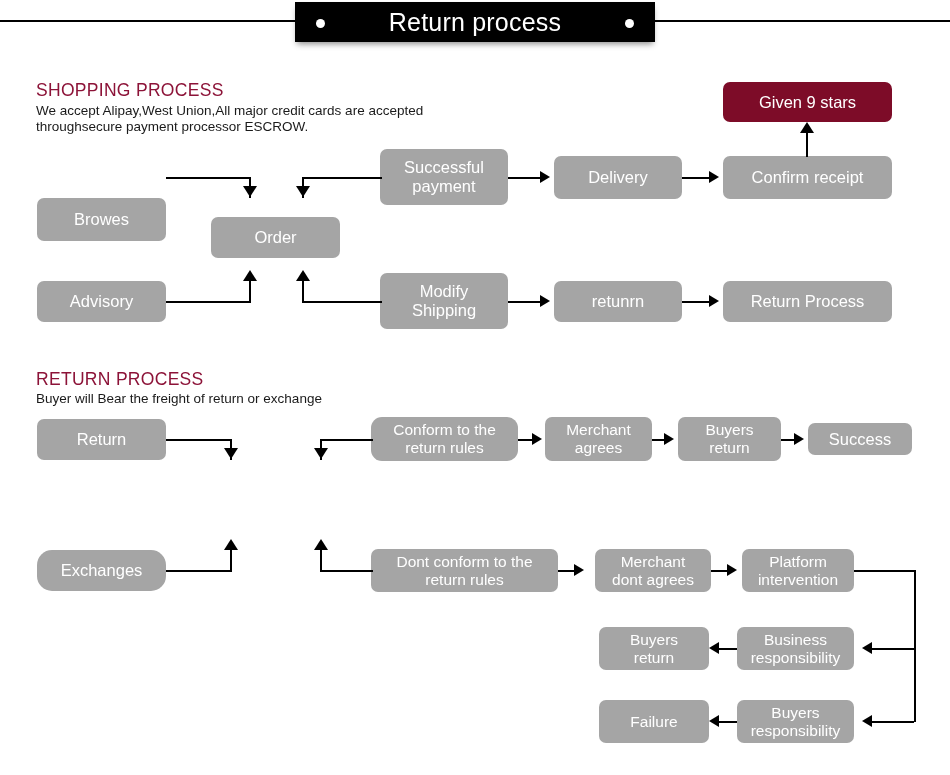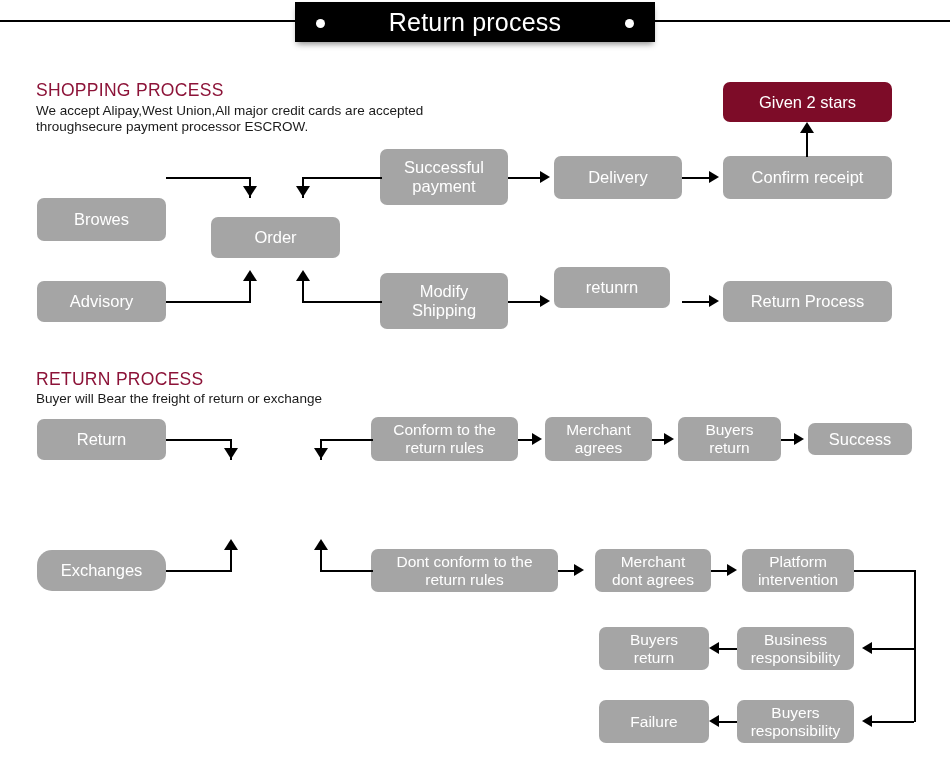--- a/index.html
+++ b/index.html
@@ -117,28 +117,28 @@
 
   <div class="node" style="left:380px;top:149px;width:128px;height:56px;">Successful
 payment</div>
 
   <div class="node" style="left:211px;top:217px;width:129px;height:41px;">Order</div>
 
   <div class="node" style="left:554px;top:156px;width:128px;height:43px;">Delivery</div>
 
   <div class="node" style="left:723px;top:156px;width:169px;height:43px;">Confirm receipt</div>
 
-  <div class="node accent" style="left:723px;top:82px;width:169px;height:40px;">Given 2 stars</div>
+  <div class="node accent" style="left:723px;top:82px;width:169px;height:40px;">Given 9 stars</div>
 
   <div class="node" style="left:380px;top:273px;width:128px;height:56px;">Modify
 Shipping</div>
 
   <div class="node" style="left:37px;top:281px;width:129px;height:41px;">Advisory</div>
 
-  <div class="node" style="left:554px;top:267px;width:116px;height:41px;">retunrn</div>
+  <div class="node" style="left:554px;top:281px;width:128px;height:41px;">retunrn</div>
 
   <div class="node" style="left:723px;top:281px;width:169px;height:41px;">Return Process</div>
 
   <div class="ln h" style="left:166px;top:177px;width:85px;"></div>
   <div class="ln v" style="left:249px;top:177px;height:21px;"></div>
   <div class="arw down" style="left:243px;top:186px;"></div>
 
   <div class="ln h" style="left:302px;top:177px;width:80px;"></div>
   <div class="ln v" style="left:302px;top:177px;height:21px;"></div>
   <div class="arw down" style="left:296px;top:186px;"></div>
@@ -165,21 +165,21 @@
 
   <div class="ln h" style="left:682px;top:301px;width:29px;"></div>
   <div class="arw right" style="left:709px;top:295px;"></div>
 
   <div class="sec-title" style="left:36px;top:369px;">RETURN PROCESS</div>
   <div class="sec-sub" style="left:36px;top:391px;width:520px;">Buyer will Bear the freight of return or exchange</div>
 
   <div class="node" style="left:37px;top:419px;width:129px;height:41px;">Return</div>
 
 
-  <div class="node sm" style="left:371px;top:417px;width:147px;height:44px;">Conform to the
+  <div class="node sm" style="left:371px;top:417px;width:147px;height:44px;border-radius:11px;">Conform to the
 return rules</div>
 
   <div class="node sm" style="left:545px;top:417px;width:107px;height:44px;">Merchant
 agrees</div>
 
   <div class="node sm" style="left:678px;top:417px;width:103px;height:44px;">Buyers
 return</div>
 
   <div class="node" style="left:808px;top:423px;width:104px;height:32px;">Success</div>
 

